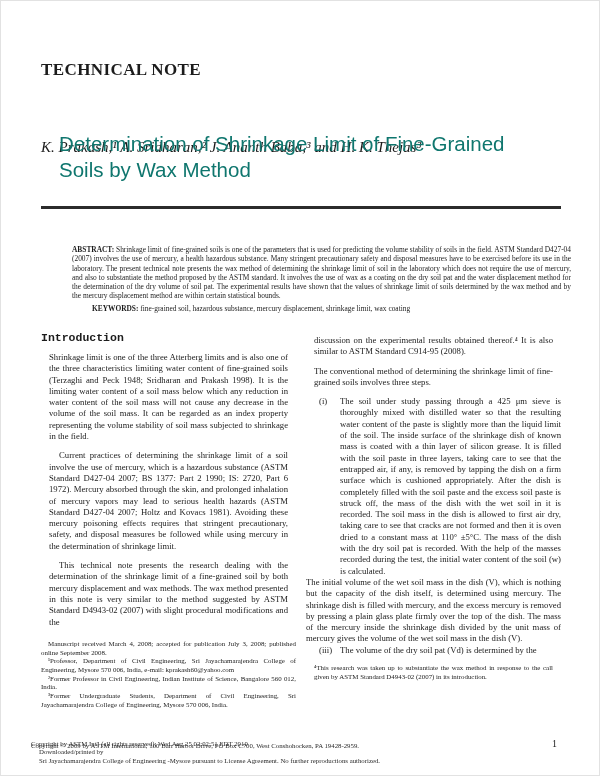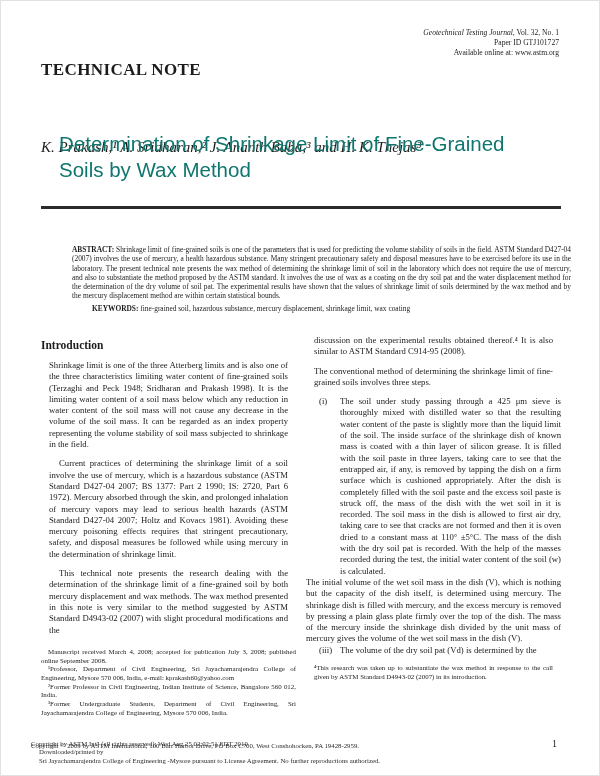--- a/index.html
+++ b/index.html
@@ -21,21 +21,21 @@
   
   .rule{position:absolute;top:205px;left:40px;width:520px;height:3px;background:#2b2b2b;}
   
   .abstract{position:absolute;top:230px;left:57px;width:499px;font-size:7.4px;line-height:9.3px;text-align:justify;margin:14px;}
   .keywords{position:absolute;top:303px;left:57px;width:499px;font-size:7.4px;line-height:9.3px;margin:0;padding-left:34px;}
   .blabel{font-weight:bold;}
   
   .col{position:absolute;top:326px;width:255px;font-size:8.7px;line-height:11.3px;text-align:justify;}
   .col-left{left:40px;}
   .col-right{left:305px;}
-  .col h2{font-size:11.5px;line-height:13px;font-weight:bold;margin:12px 0 8px 0;text-align:left;}
+  .col h2{font-size:11.5px;line-height:13px;font-weight:bold;margin:4px 0 8px 0;text-align:left;font-family:Liberation Mono, monospace;}
   .col p{margin:8px;}
   .col p.ind{text-indent:10px;}
   .col-right h2{margin-top:18px;}
   
   .steps{margin-top:8px;}
   .list-item{display:flex;}
   .li-label{flex:0 0 34px;box-sizing:border-box;padding-left:13px;text-align:left;}
   .li-text{flex:1;text-align:justify;}
   
   .footnotes{margin-top:12px;font-size:6.9px;line-height:8.7px;text-align:justify;}
@@ -46,25 +46,20 @@
   .footer-copy{position:absolute;top:741px;left:30px;font-size:6.8px;line-height:8px;color:#2a2a2a;white-space:nowrap;}
   .footer-down{position:absolute;top:747px;left:38px;font-size:6.8px;line-height:8px;color:#2a2a2a;white-space:nowrap;}
   .footer-lic{position:absolute;top:756px;left:38px;font-size:6.8px;line-height:8px;color:#2a2a2a;white-space:nowrap;}
   .page-number{position:absolute;top:737px;right:42px;font-size:10px;color:#1c1c1c;}
 </style>
 </head>
 <body>
 
 <div class="page">
 
-  <div class="jheader">
-    <div><span class="jname">Geotechnical Testing Journal</span><span>, Vol. 32, No. 1</span></div>
-    <div>Paper ID GTJ101727</div>
-    <div>Available online at: www.astm.org</div>
-  </div>
 
   <div class="section-label">TECHNICAL NOTE</div>
 
   <div class="authors">K. Prakash,¹ A. Sridharan,² J. Ananth Baba,³ and H. K. Thejas³</div>
 
   <div class="title">
     <div>Determination of Shrinkage Limit of Fine-Grained</div>
     <div>Soils by Wax Method</div>
   </div>
 

